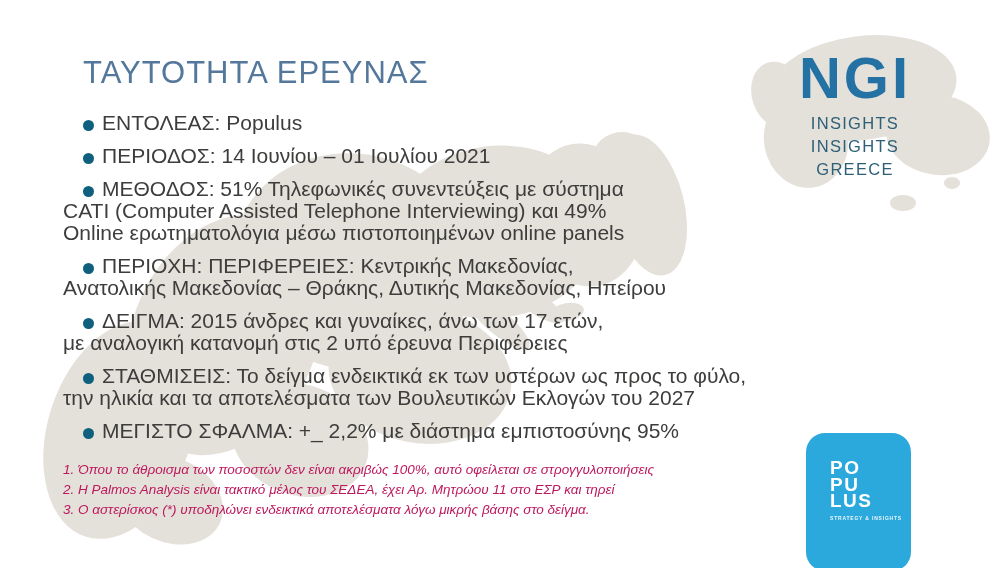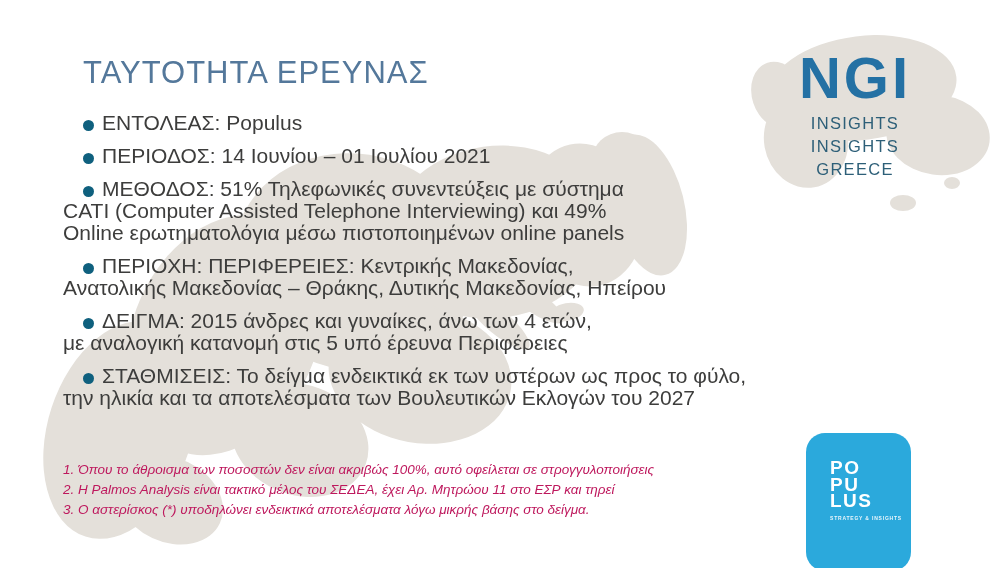--- a/index.html
+++ b/index.html
@@ -118,29 +118,32 @@
       <div class="line">CATI (Computer Assisted Telephone Interviewing) και 49%</div>
       <div class="line">Online ερωτηματολόγια μέσω πιστοποιημένων online panels</div>
     </div>
 
     <div class="item">
       <div class="line first"><span class="dot"></span><span>ΠΕΡΙΟΧΗ: ΠΕΡΙΦΕΡΕΙΕΣ: Κεντρικής Μακεδονίας,</span></div>
       <div class="line">Ανατολικής Μακεδονίας – Θράκης, Δυτικής Μακεδονίας, Ηπείρου</div>
     </div>
 
     <div class="item">
-      <div class="line first"><span class="dot"></span><span>ΔΕΙΓΜΑ: 2015 άνδρες και γυναίκες, άνω των 4 ετών,</span></div>
-      <div class="line">με αναλογική κατανομή στις 5 υπό έρευνα Περιφέρειες</div>
+      <div class="line first"><span class="dot"></span><span>ΔΕΙΓΜΑ: 2015 άνδρες και γυναίκες, άνω των 17 ετών,</span></div>
+      <div class="line">με αναλογική κατανομή στις 2 υπό έρευνα Περιφέρειες</div>
     </div>
 
     <div class="item">
       <div class="line first"><span class="dot"></span><span>ΣΤΑΘΜΙΣΕΙΣ: Το δείγμα ενδεικτικά εκ των υστέρων ως προς το φύλο,</span></div>
       <div class="line">την ηλικία και τα αποτελέσματα των Βουλευτικών Εκλογών του 2027</div>
     </div>
 
+    <div class="item">
+      <div class="line first"><span class="dot"></span><span>ΜΕΓΙΣΤΟ ΣΦΑΛΜΑ: +_ 2,2% με διάστημα εμπιστοσύνης 95%</span></div>
+    </div>
 
   </div>
 
   <div class="footnotes">
     <div>1. Όπου το άθροισμα των ποσοστών δεν είναι ακριβώς 100%, αυτό οφείλεται σε στρογγυλοποιήσεις</div>
     <div>2. Η Palmos Analysis είναι τακτικό μέλος του ΣΕΔΕΑ, έχει Αρ. Μητρώου 11 στο ΕΣΡ και τηρεί</div>
     <div>3. Ο αστερίσκος (*) υποδηλώνει ενδεικτικά αποτελέσματα λόγω μικρής βάσης στο δείγμα.</div>
   </div>
 
   <div class="ngi">

